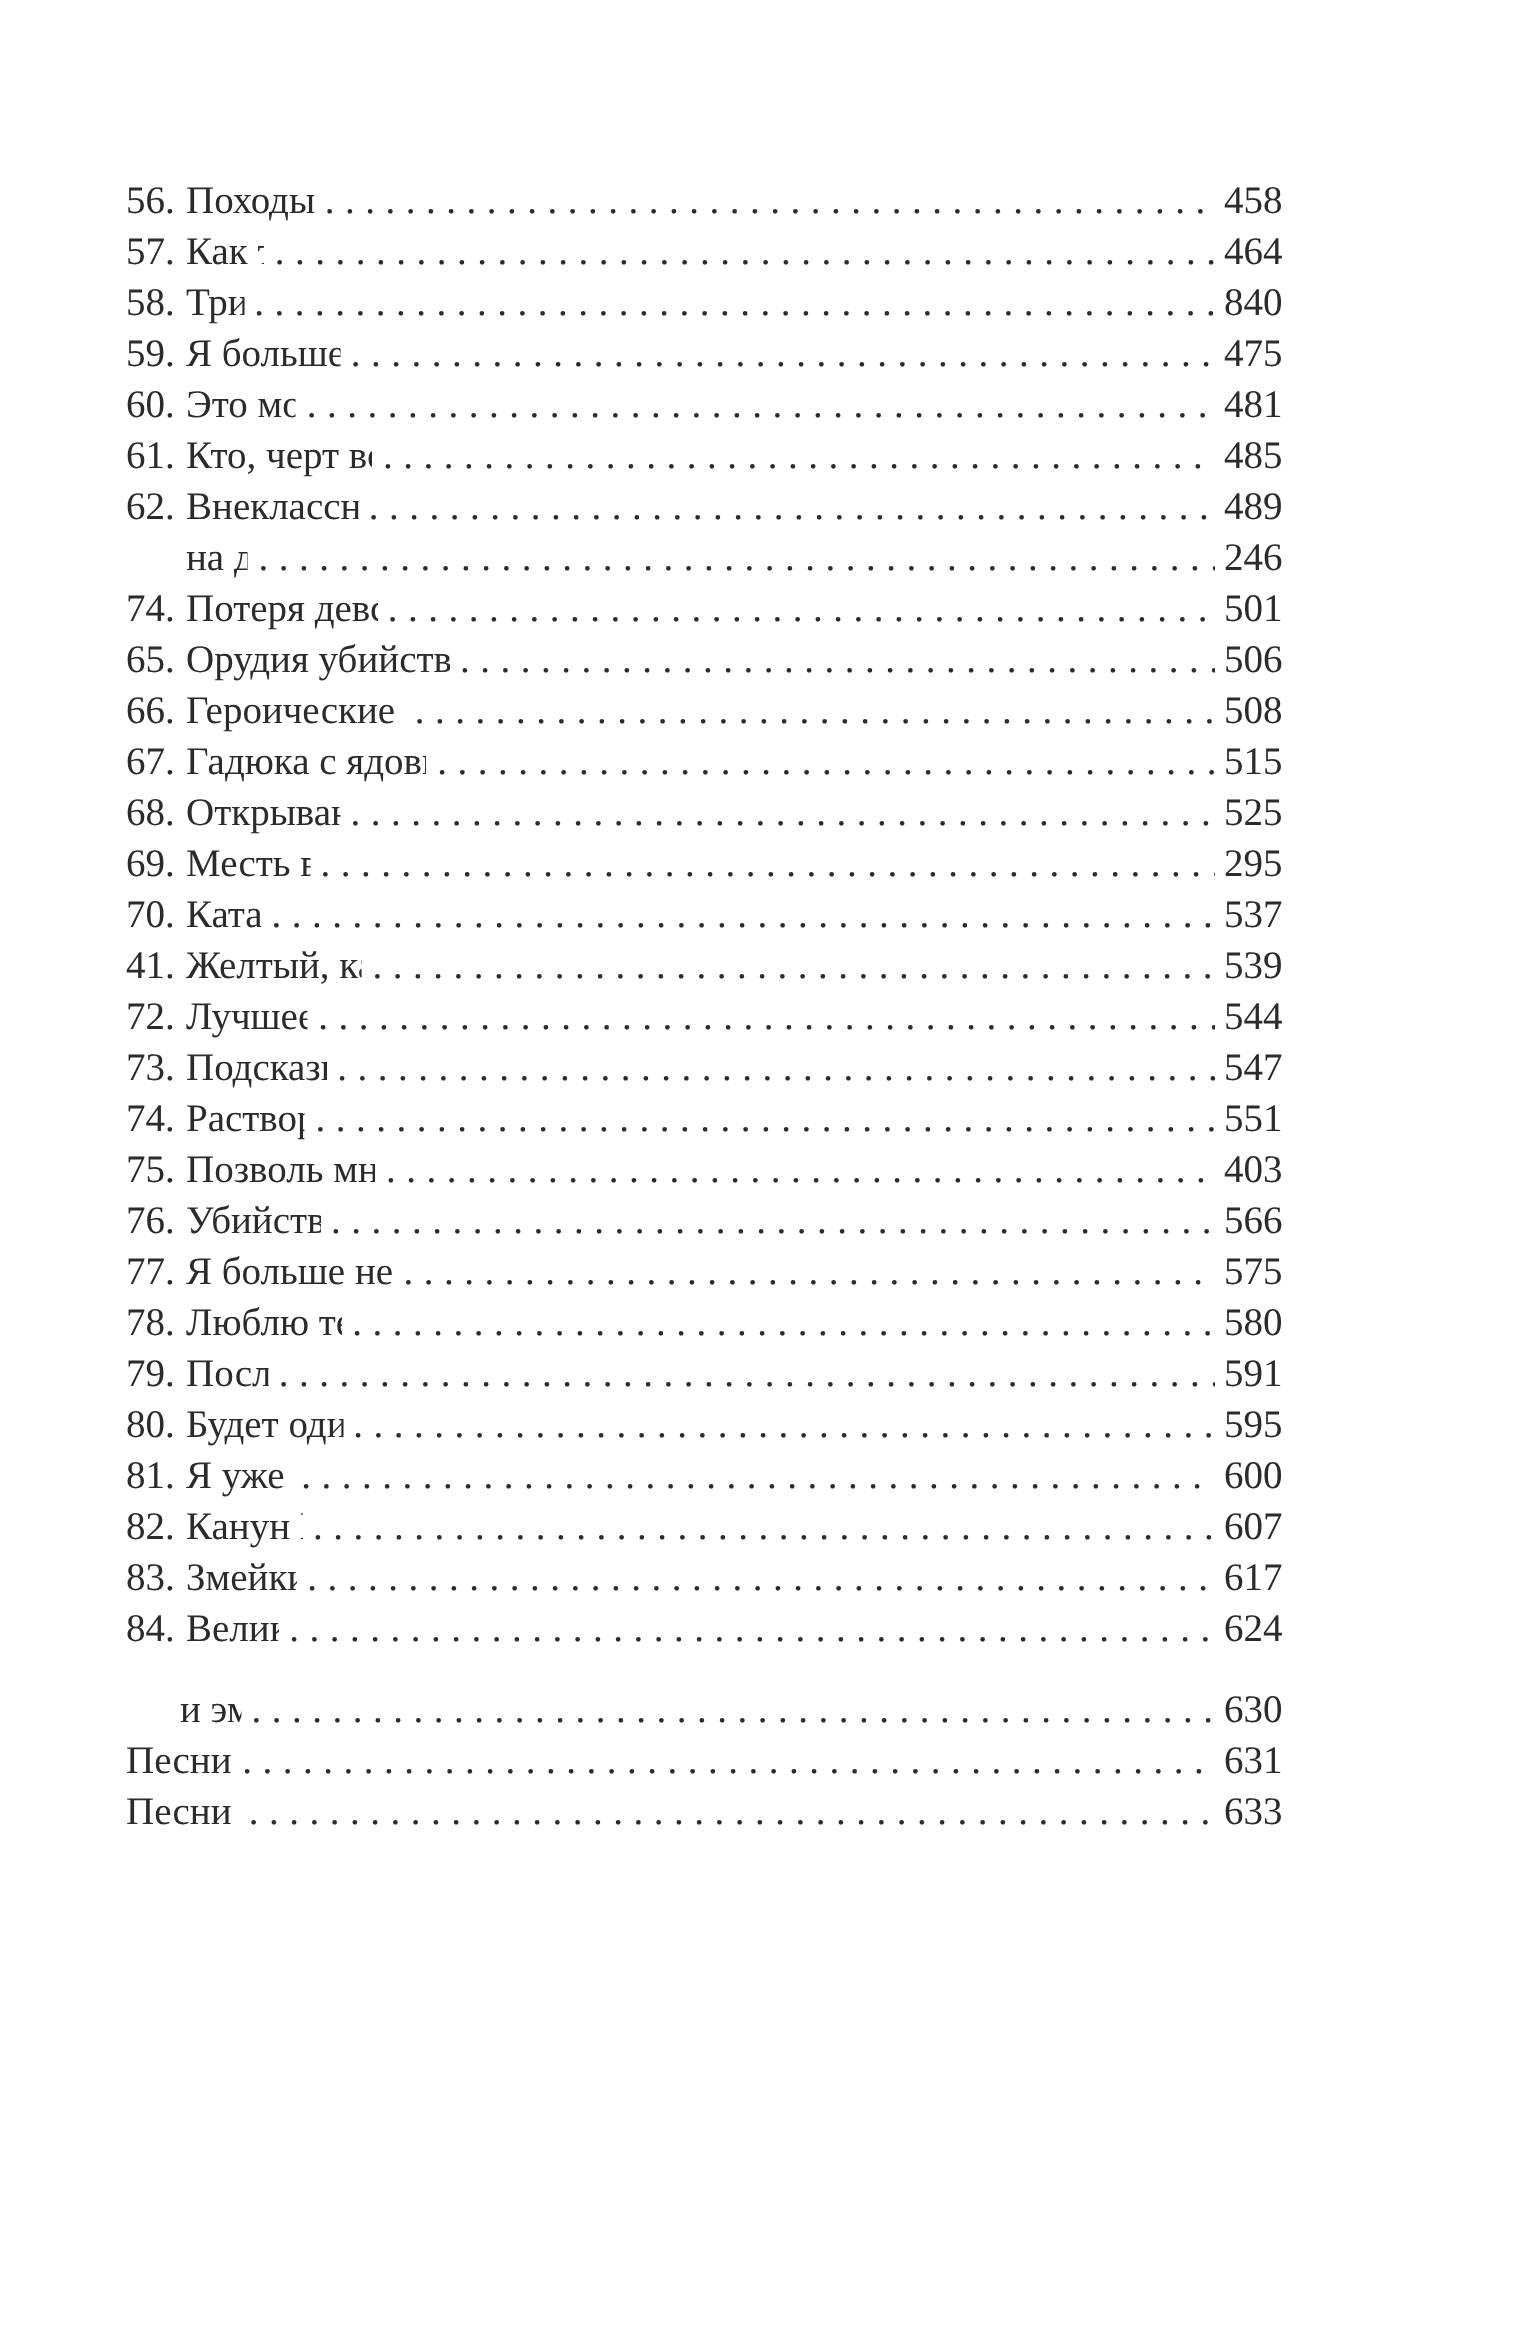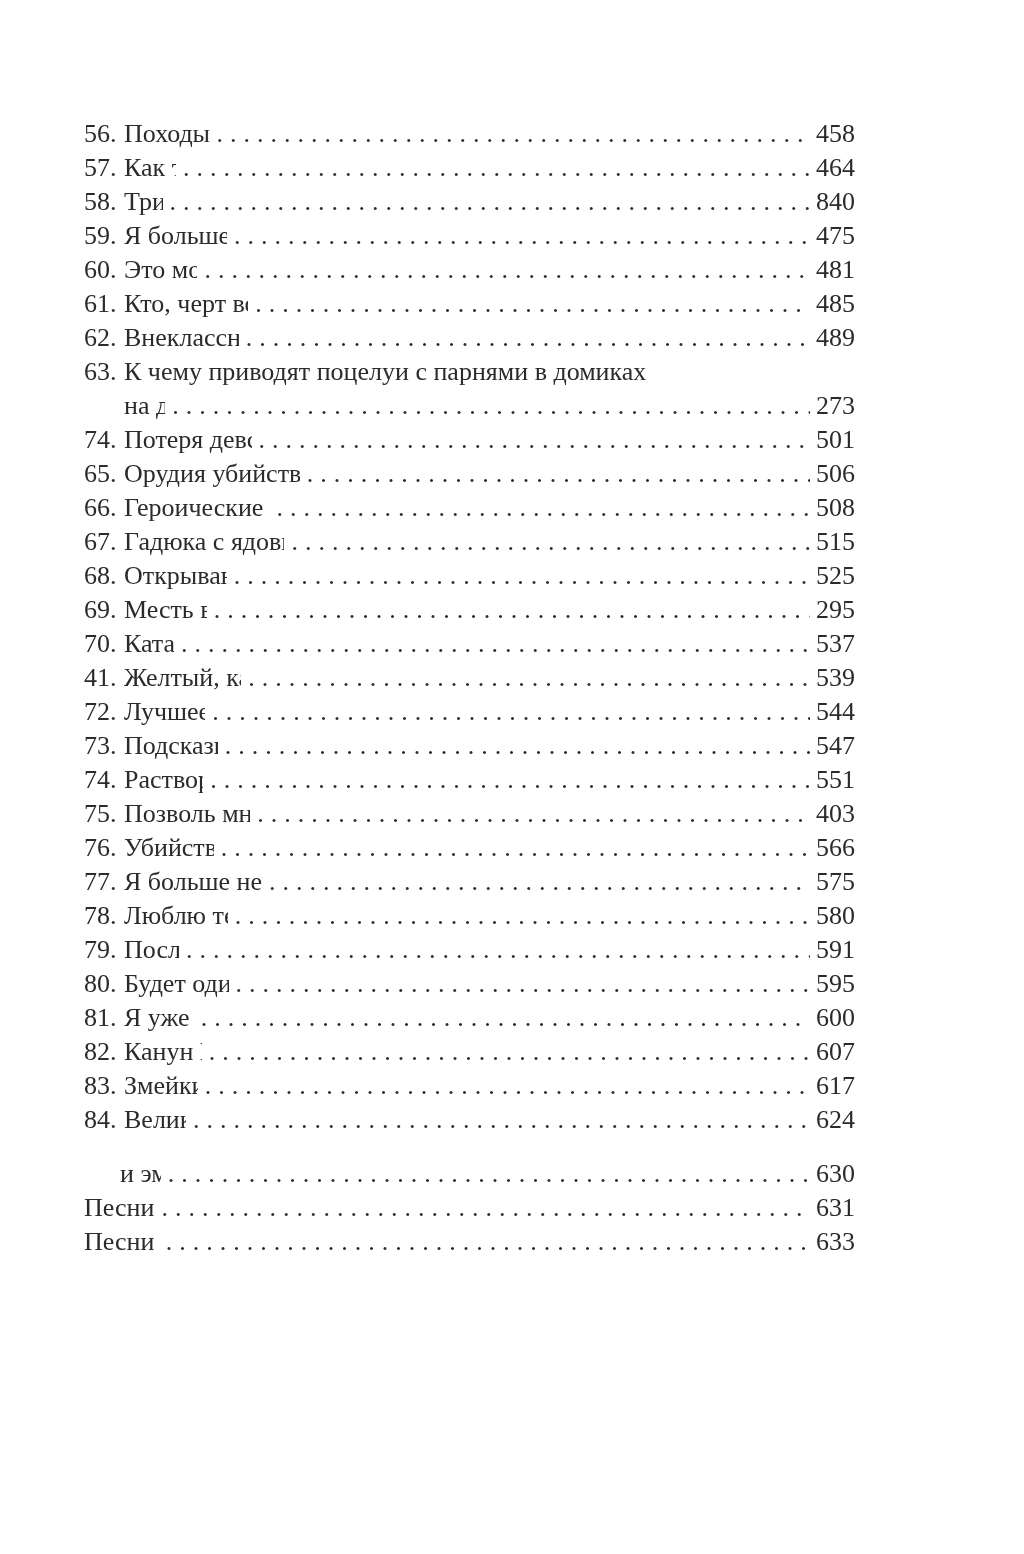--- a/index.html
+++ b/index.html
@@ -106,31 +106,25 @@
     <span class="pg">485</span>
   </div>
       <div class="toc-line">
     <span class="num">62.</span>
 
     <span class="title">Внеклассные договоренности</span>
     <span class="dots">........................................................................................................................</span>
     <span class="pg">489</span>
   </div>
       <div class="toc-line">
-    <span class="num">63.</span>
-
-    <span class="title">К чему приводят поцелуи с парнями в домиках</span>
-
-  </div>
-      <div class="toc-line">
 
     <span class="indent"></span>
     <span class="title">на дереве</span>
     <span class="dots">........................................................................................................................</span>
-    <span class="pg">273</span>
+    <span class="pg">246</span>
   </div>
       <div class="toc-line">
     <span class="num">74.</span>
 
     <span class="title">Потеря девственности и сознания</span>
     <span class="dots">........................................................................................................................</span>
     <span class="pg">501</span>
   </div>
       <div class="toc-line">
     <span class="num">65.</span>

